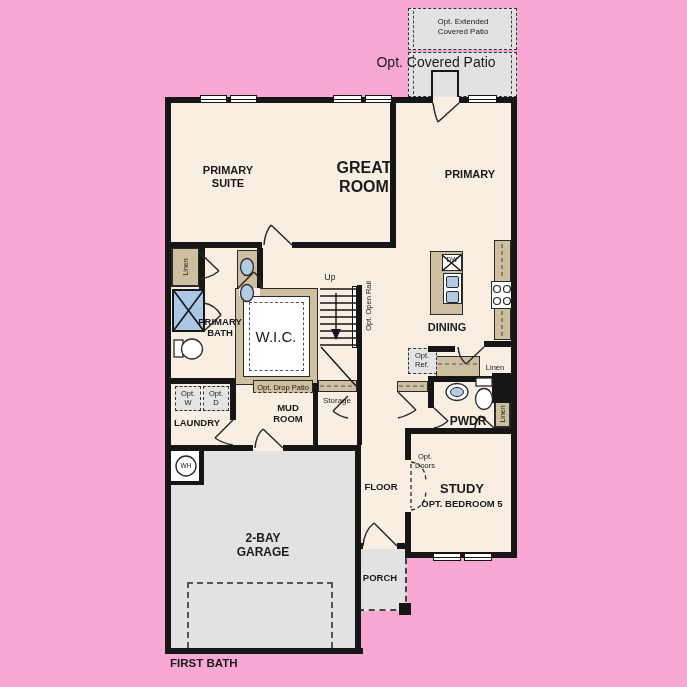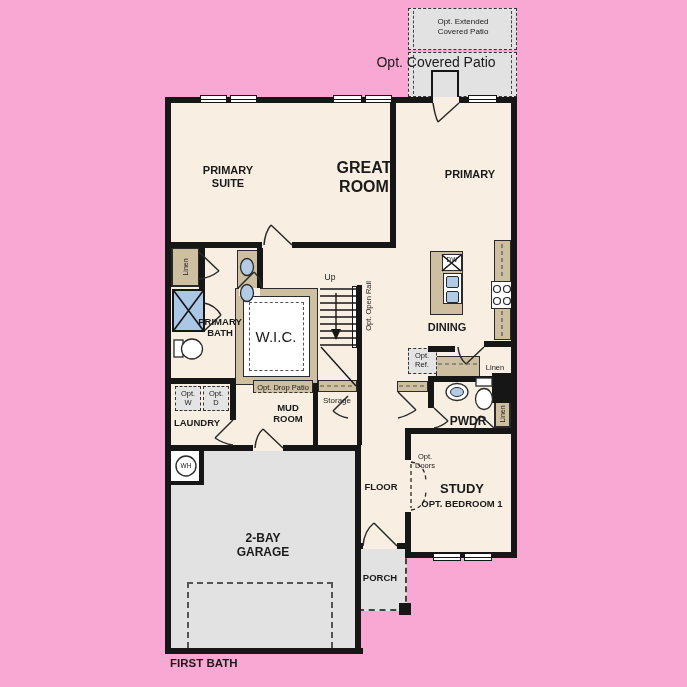--- a/index.html
+++ b/index.html
@@ -198,19 +198,19 @@
 D</div>
   <div class="lbl sm" style="left:186px;top:466px;font-size:6.5px;">WH</div>
   <div class="lbl sm" style="left:422px;top:360px;font-size:7.5px;">Opt.
 Ref.</div>
   <div class="lbl sm" style="left:495px;top:367px;font-size:7.5px;">Linen</div>
   <div class="lbl" style="left:468px;top:421px;font-size:12px;">PWDR</div>
   <div class="lbl" style="left:381px;top:487px;font-size:9.5px;">FLOOR</div>
   <div class="lbl sm" style="left:425px;top:461px;font-size:7.5px;">Opt.
 Doors</div>
   <div class="lbl" style="left:462px;top:489px;font-size:13px;">STUDY</div>
-  <div class="lbl" style="left:462px;top:504px;font-size:9.5px;">OPT. BEDROOM 1</div>
+  <div class="lbl" style="left:462px;top:504px;font-size:9.5px;">OPT. BEDROOM 5</div>
   <div class="lbl" style="left:263px;top:545px;font-size:12px;">2-BAY
 GARAGE</div>
   <div class="lbl" style="left:380px;top:578px;font-size:9.5px;">PORCH</div>
   <div class="tl" style="left:170px;top:657px;font-size:11.5px;">FIRST BATH</div>
 
 </div>
 
 </body></html>

